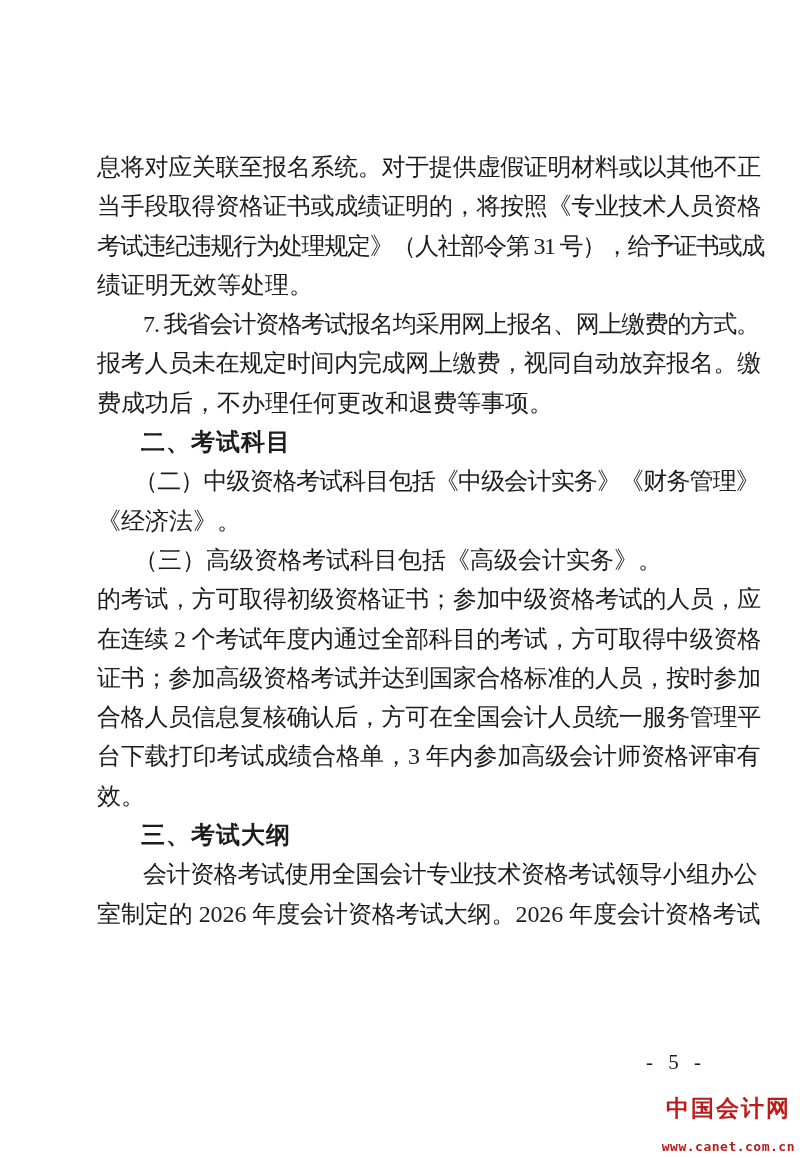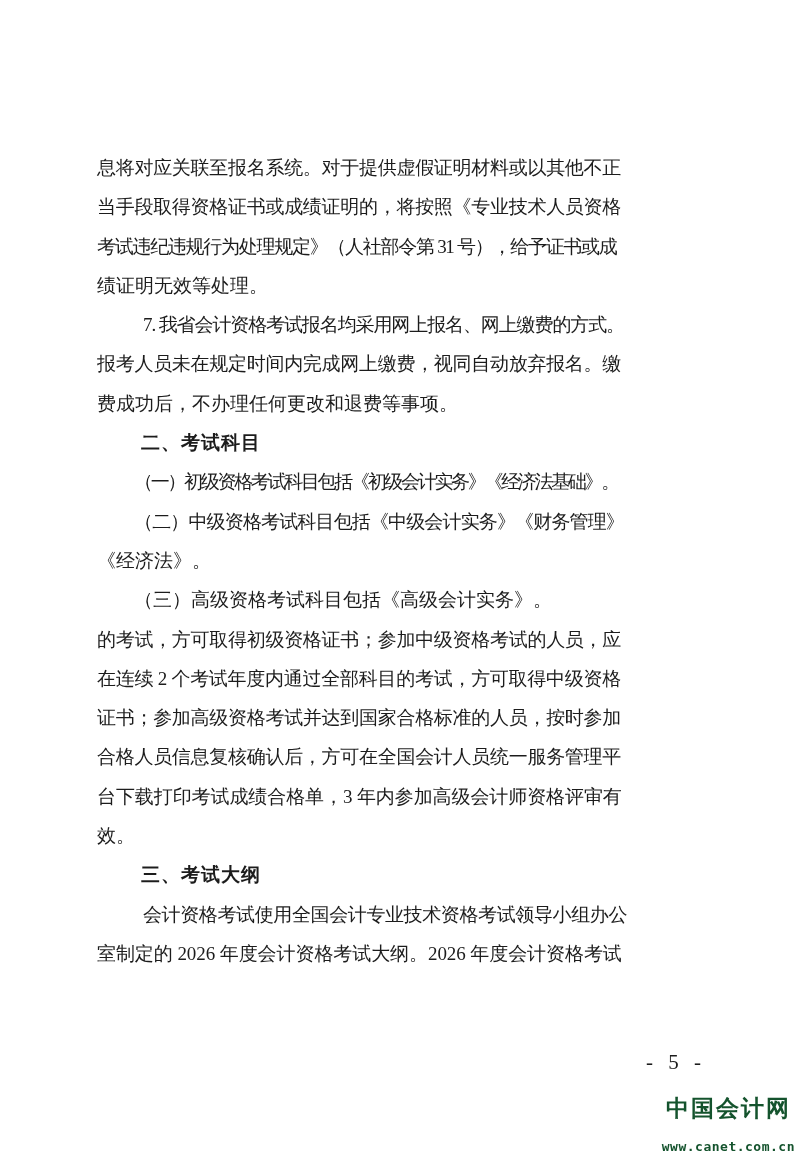--- a/index.html
+++ b/index.html
@@ -18,21 +18,21 @@
   }
   .textblock {
     position: absolute;
     left: 97px;
     top: 148px;
     width: 608px;
   }
   .line {
     height: 39.3px;
     line-height: 39.3px;
-    font-size: 19px;
+    font-size: 24px;
     white-space: nowrap;
   }
   .line.para    { padding-left: 46px; }
   .line.bracket { padding-left: 37px; }
   .line.heading {
     padding-left: 44px;
     font-weight: 700;
     font-family: Liberation Serif, serif;
     letter-spacing: 1px;
   }
@@ -45,21 +45,21 @@
     font-size: 21px;
     letter-spacing: 5px;
     color: #1c1c1c;
     font-family: "Liberation Serif", "DejaVu Serif", serif;
   }
   .watermark {
     position: absolute;
     right: 5px;
     bottom: 4px;
     text-align: center;
-    color: #14532d;
+    color: #b91c1c;
   }
   .wm-title {
     font-size: 23px;
     font-weight: 700;
     letter-spacing: 2px;
     font-family: "Liberation Sans", "DejaVu Sans", sans-serif;
   }
   .wm-url {
     margin-top: 15px;
     font-size: 13px;
@@ -75,21 +75,20 @@
 
   <div class="textblock">
       <div class="line flush"><span style="letter-spacing: -0.285714px;">息将对应关联至报名系统。对于提供虚假证明材料或以其他不正</span></div>
       <div class="line flush"><span style="letter-spacing: -0.285714px;">当手段取得资格证书或成绩证明的，将按照《专业技术人员资格</span></div>
       <div class="line flush"><span style="letter-spacing: -1.28125px;">考试违纪违规行为处理规定》（人社部令第 31 号），给予证书或成</span></div>
       <div class="line flush"><span>绩证明无效等处理。</span></div>
       <div class="line para"><span style="letter-spacing: -1.10345px; margin-top: 40px;">7. 我省会计资格考试报名均采用网上报名、网上缴费的方式。</span></div>
       <div class="line flush"><span style="letter-spacing: -0.285714px;">报考人员未在规定时间内完成网上缴费，视同自动放弃报名。缴</span></div>
       <div class="line flush"><span>费成功后，不办理任何更改和退费等事项。</span></div>
       <div class="line heading"><span>二、考试科目</span></div>
-      <div class="line bracket"><span style="letter-spacing: -2.31034px;">（一）初级资格考试科目包括《初级会计实务》《经济法基础》。</span></div>
       <div class="line bracket"><span style="letter-spacing: -0.851852px;">（二）中级资格考试科目包括《中级会计实务》《财务管理》</span></div>
       <div class="line flush"><span>《经济法》。</span></div>
       <div class="line bracket"><span>（三）高级资格考试科目包括《高级会计实务》。</span></div>
       <div class="line flush"><span style="letter-spacing: -0.285714px;">的考试，方可取得初级资格证书；参加中级资格考试的人员，应</span></div>
       <div class="line flush"><span style="letter-spacing: -0.266667px;">在连续 2 个考试年度内通过全部科目的考试，方可取得中级资格</span></div>
       <div class="line flush"><span style="letter-spacing: -0.285714px;">证书；参加高级资格考试并达到国家合格标准的人员，按时参加</span></div>
       <div class="line flush"><span style="letter-spacing: -0.285714px;">合格人员信息复核确认后，方可在全国会计人员统一服务管理平</span></div>
       <div class="line flush"><span style="letter-spacing: -0.0862069px;">台下载打印考试成绩合格单，3 年内参加高级会计师资格评审有</span></div>
       <div class="line flush"><span>效。</span></div>
       <div class="line heading"><span>三、考试大纲</span></div>

